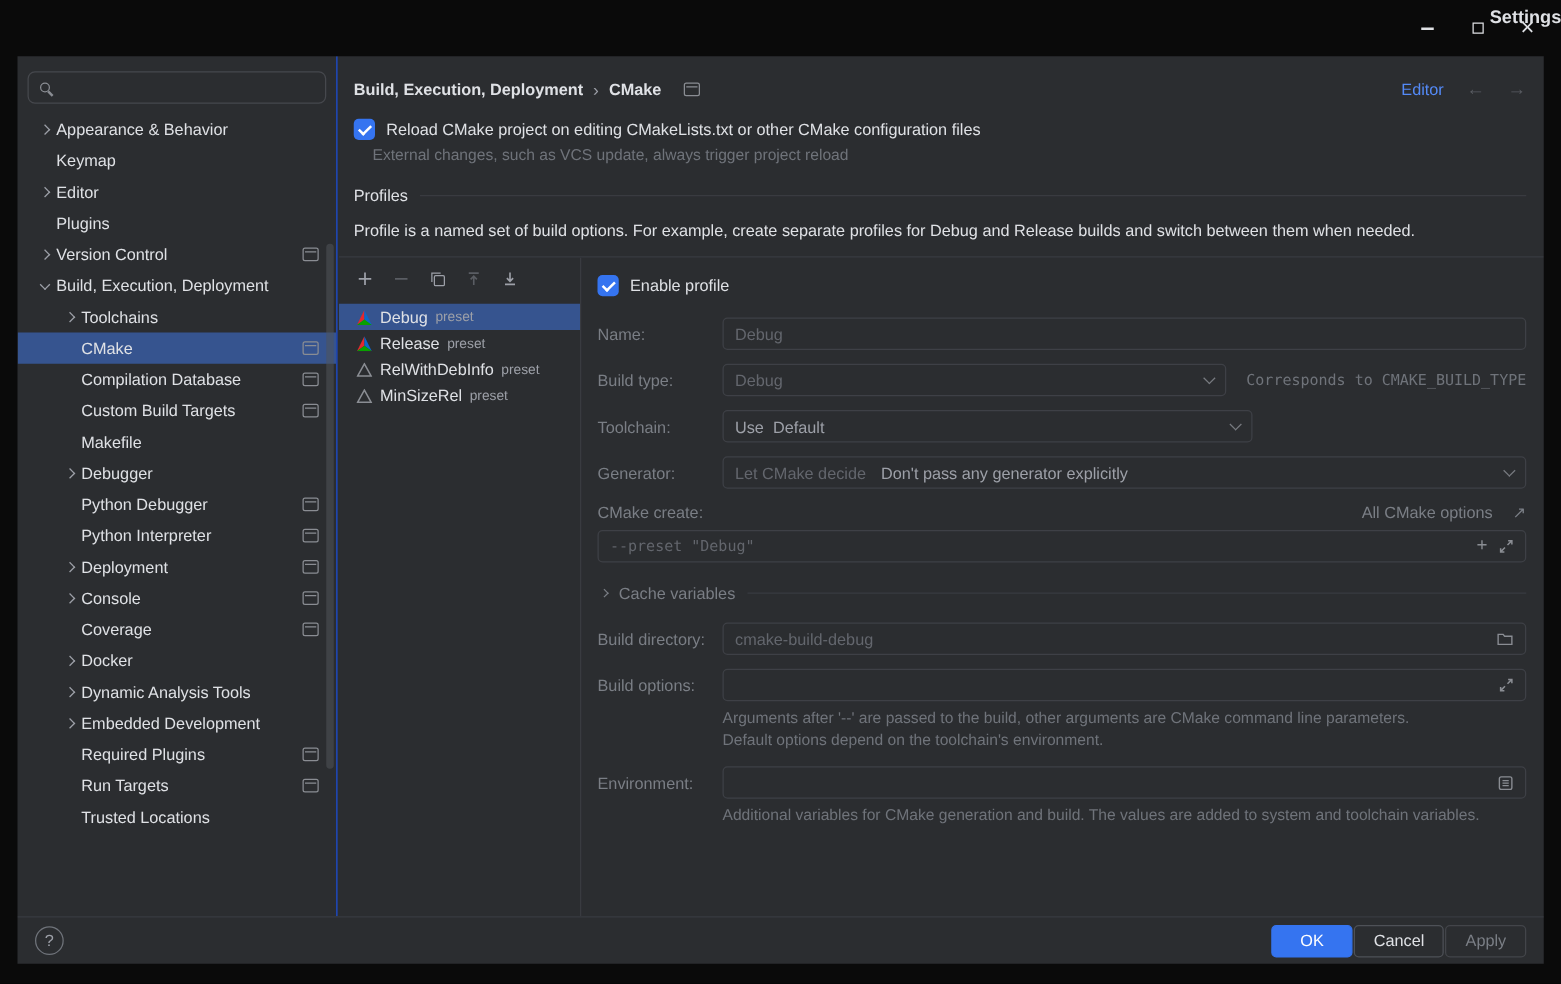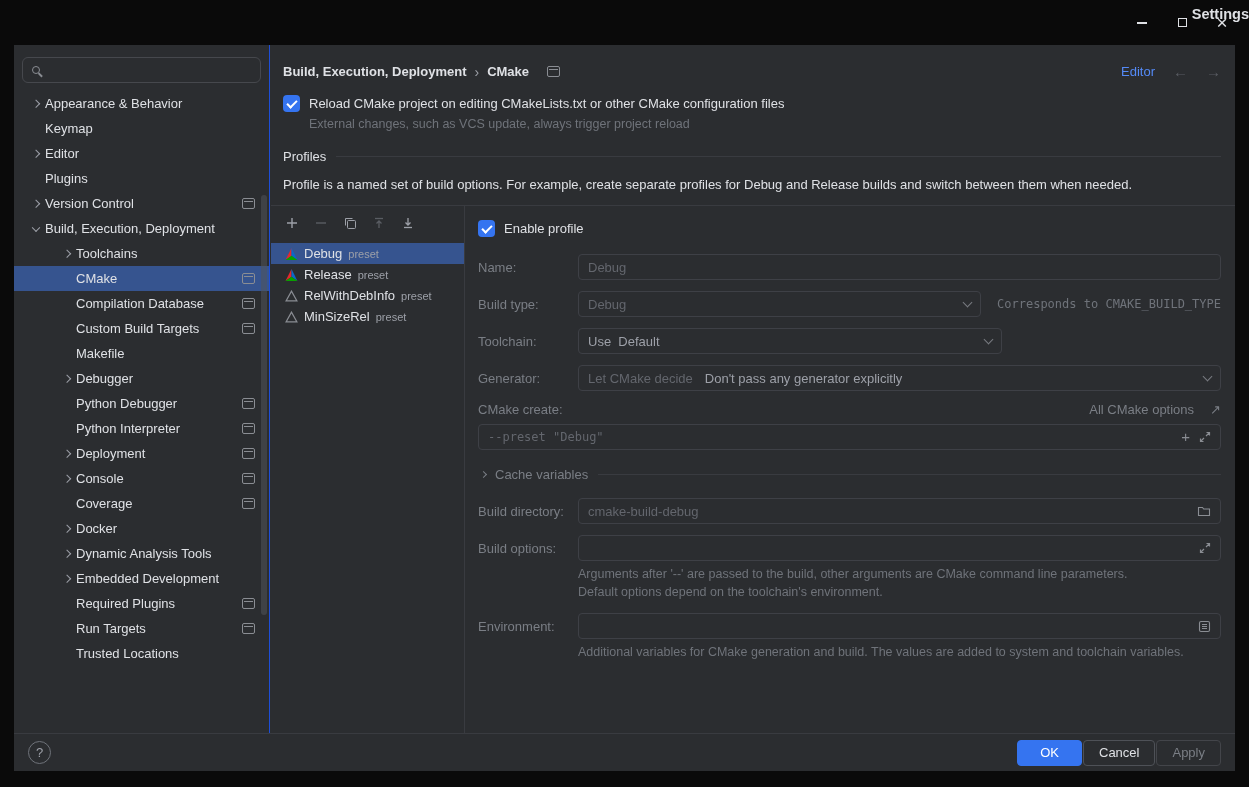--- a/index.html
+++ b/index.html
@@ -29,21 +29,21 @@
     border-radius:6px; display:flex; align-items:center; padding:0 9px; gap:7px; }
   .loupe { width:8px; height:8px; border:1.5px solid #8a8d93; border-radius:50%;
     position:relative; flex-shrink:0; }
   .loupe::after { content:''; position:absolute; width:5px; height:1.5px; background:#8a8d93;
     transform:rotate(45deg); right:-4px; bottom:-2px; }
   .search-input { background:transparent; border:none; outline:none; color:#dfe1e5;
     font-family:inherit; font-size:13px; width:100%; }
   .tree { margin-top:4px; }
   .tree-row { height:25px; display:flex; align-items:center; cursor:default; position:relative; }
   .tree-row.v-0 { padding-left:16px; }
-  .tree-row.v-1 { padding-left:47px; }
+  .tree-row.v-1 { padding-left:36px; }
   .tree-row.selected { background:#36548f; }
   .tchev { width:15px; height:25px; position:relative; flex-shrink:0; }
   .tchev::before { content:''; position:absolute; top:50%; left:3px; width:5px; height:5px;
     border-right:1.4px solid #9da0a8; border-bottom:1.4px solid #9da0a8; }
   .tchev.v-right::before { transform:translateY(-55%) rotate(-45deg); }
   .tchev.v-down::before  { transform:translateY(-70%) rotate(45deg); }
   .tchev.v-none::before  { display:none; }
   .tree-label { white-space:nowrap; }
   .screen-icon { display:none; margin-left:auto; margin-right:14px;
     width:13px; height:11px; border:1px solid #8a8d93; border-radius:2px; position:relative; flex-shrink:0; }
@@ -59,21 +59,21 @@
   .main-header { display:flex; align-items:center; padding:13px 14px 0 12px; height:40px; }
   .breadcrumb { display:flex; align-items:center; gap:8px; font-weight:600; }
   .bc-sep { color:#9da0a8; font-weight:400; font-size:14px; }
   .bc-screen { margin-left:10px; }
   .bc-screen .screen-icon { display:block; margin:0; }
   .header-right { margin-left:auto; display:flex; align-items:center; gap:18px; }
   .reset-link { color:#548af7; cursor:pointer; }
   .nav-arrow { color:#5a5d63; font-size:15px; cursor:default; }
 
   .reload-row { display:flex; align-items:center; gap:9px; padding:10px 14px 0 12px; }
-  .reload-note { color:#6f737a; font-size:12.5px; padding:5px 14px 0 38px; }
+  .reload-note { color:#6f737a; font-size:12.5px; padding:5px 14px 0 27px; }
 
   .checkbox { width:17px; height:17px; border-radius:4px; background:#3574f0;
     position:relative; flex-shrink:0; cursor:pointer; }
   .checkbox::after { content:''; position:absolute; left:5.5px; top:2.5px; width:4px; height:8px;
     border:solid #fff; border-width:0 2px 2px 0; transform:rotate(45deg); }
 
   .profiles-header { display:flex; align-items:center; padding:18px 14px 0 12px; }
   .profiles-header .hline { flex:1; border-top:1px solid #393b40; margin-left:10px; }
   .profiles-desc { padding:13px 14px 0 12px; color:#dfe1e5; }
 

